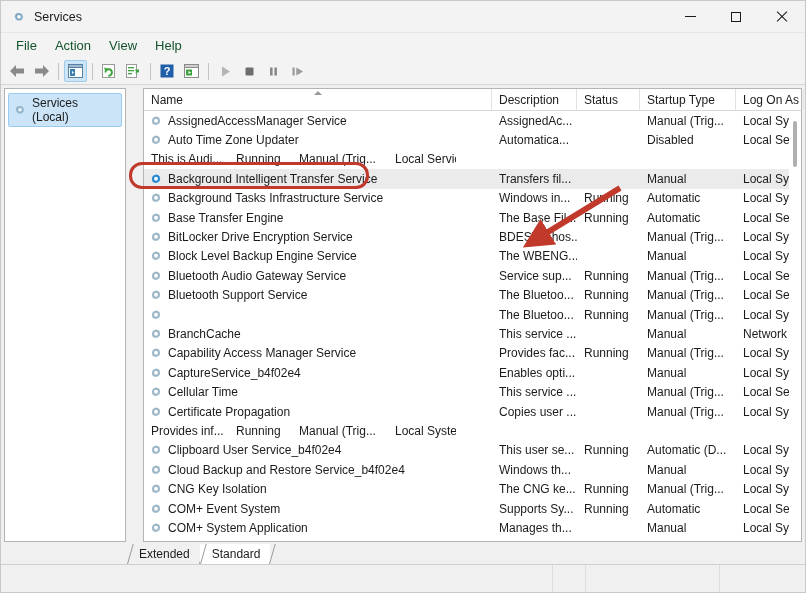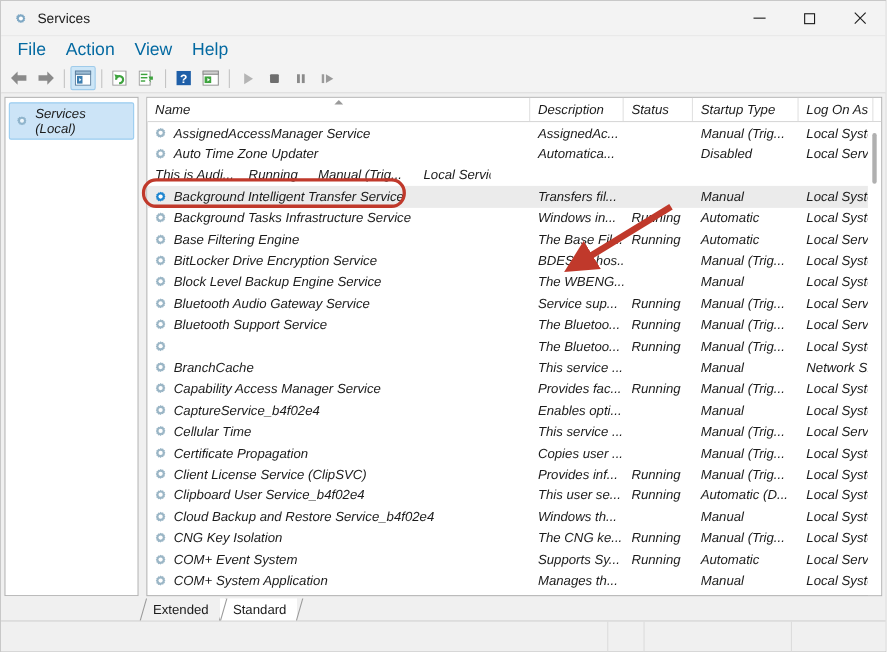--- a/index.html
+++ b/index.html
@@ -44,21 +44,21 @@
   .glyph-close::after  { transform: rotate(-45deg); }
 
   
   .menubar {
     height: 25px; flex: 0 0 25px;
     background: #f3f3f3;
     display: flex; align-items: center;
     padding-left: 6px;
   }
   .menu-item {
-    font-size: 16px; color: #0369a1;
+    font-size: 13px; color: #14532d;
     padding: 3px 9px; border-radius: 3px;
   }
 
   
   .toolbar {
     height: 27px; flex: 0 0 27px;
     background: #f3f3f3;
     display: flex; align-items: center;
     padding-left: 5px; gap: 1px;
     border-bottom: 1px solid #d6d6d6;
@@ -69,23 +69,22 @@
   }
   .tb-btn.sel { background: #cde6f7; border: 1px solid #9fcbea; border-radius: 2px; }
   .tb-sep { width: 1px; height: 17px; background: #c4c4c4; margin: 0 4px; }
 
   
   .body {
     flex: 1 1 auto;
     display: flex;
     background: #f0f0f0;
     padding: 3px 3px 0 3px;
-    gap: 7px;
+    gap: 17px;
     min-height: 0;
-    font-style: italic;
   }
 
   
   .tree-pane {
     width: 122px; flex: 0 0 122px;
     background: #ffffff;
     border: 1px solid #b4b4b4;
     padding: 4px 3px;
   }
   .tree-node {
@@ -431,21 +430,21 @@
             <div class="cell c-status">Running</div>
             <div class="cell c-startup">Automatic</div>
             <div class="cell c-logon">Local Syste..</div>
           </div>
           <div class="row">
             <div class="cell c-name">
               <svg class="gear" viewBox="0 0 16 16">
                 <path fill="#9bb6c6" d="M8 2.6 9.2 3.5l1.4-.4.5 1.4 1.4.5-.4 1.4.9 1.2-.9 1.2.4 1.4-1.4.5-.5 1.4-1.4-.4L8 12.9 6.8 12l-1.4.4-.5-1.4-1.4-.5.4-1.4-.9-1.2.9-1.2-.4-1.4 1.4-.5.5-1.4 1.4.4z"></path>
                 <circle cx="8" cy="7.7" r="2.2" fill="#ffffff"></circle>
               </svg>
-              <span>Base Filtering Engine</span>
+              <span>Base Transfer Engine</span>
             </div>
             <div class="cell c-desc">The Base Fil...</div>
             <div class="cell c-status">Running</div>
             <div class="cell c-startup">Automatic</div>
             <div class="cell c-logon">Local Servic</div>
           </div>
           <div class="row">
             <div class="cell c-name">
               <svg class="gear" viewBox="0 0 16 16">
                 <path fill="#9bb6c6" d="M8 2.6 9.2 3.5l1.4-.4.5 1.4 1.4.5-.4 1.4.9 1.2-.9 1.2.4 1.4-1.4.5-.5 1.4-1.4-.4L8 12.9 6.8 12l-1.4.4-.5-1.4-1.4-.5.4-1.4-.9-1.2.9-1.2-.4-1.4 1.4-.5.5-1.4 1.4.4z"></path>
@@ -568,27 +567,20 @@
                 <circle cx="8" cy="7.7" r="2.2" fill="#ffffff"></circle>
               </svg>
               <span>Certificate Propagation</span>
             </div>
             <div class="cell c-desc">Copies user ...</div>
             <div class="cell c-status"></div>
             <div class="cell c-startup">Manual (Trig...</div>
             <div class="cell c-logon">Local Syste..</div>
           </div>
           <div class="row">
-            <div class="cell c-name">
-              <svg class="gear" viewBox="0 0 16 16">
-                <path fill="#9bb6c6" d="M8 2.6 9.2 3.5l1.4-.4.5 1.4 1.4.5-.4 1.4.9 1.2-.9 1.2.4 1.4-1.4.5-.5 1.4-1.4-.4L8 12.9 6.8 12l-1.4.4-.5-1.4-1.4-.5.4-1.4-.9-1.2.9-1.2-.4-1.4 1.4-.5.5-1.4 1.4.4z"></path>
-                <circle cx="8" cy="7.7" r="2.2" fill="#ffffff"></circle>
-              </svg>
-              <span>Client License Service (ClipSVC)</span>
-            </div>
             <div class="cell c-desc">Provides inf...</div>
             <div class="cell c-status">Running</div>
             <div class="cell c-startup">Manual (Trig...</div>
             <div class="cell c-logon">Local Syste..</div>
           </div>
           <div class="row">
             <div class="cell c-name">
               <svg class="gear" viewBox="0 0 16 16">
                 <path fill="#9bb6c6" d="M8 2.6 9.2 3.5l1.4-.4.5 1.4 1.4.5-.4 1.4.9 1.2-.9 1.2.4 1.4-1.4.5-.5 1.4-1.4-.4L8 12.9 6.8 12l-1.4.4-.5-1.4-1.4-.5.4-1.4-.9-1.2.9-1.2-.4-1.4 1.4-.5.5-1.4 1.4.4z"></path>
                 <circle cx="8" cy="7.7" r="2.2" fill="#ffffff"></circle>

